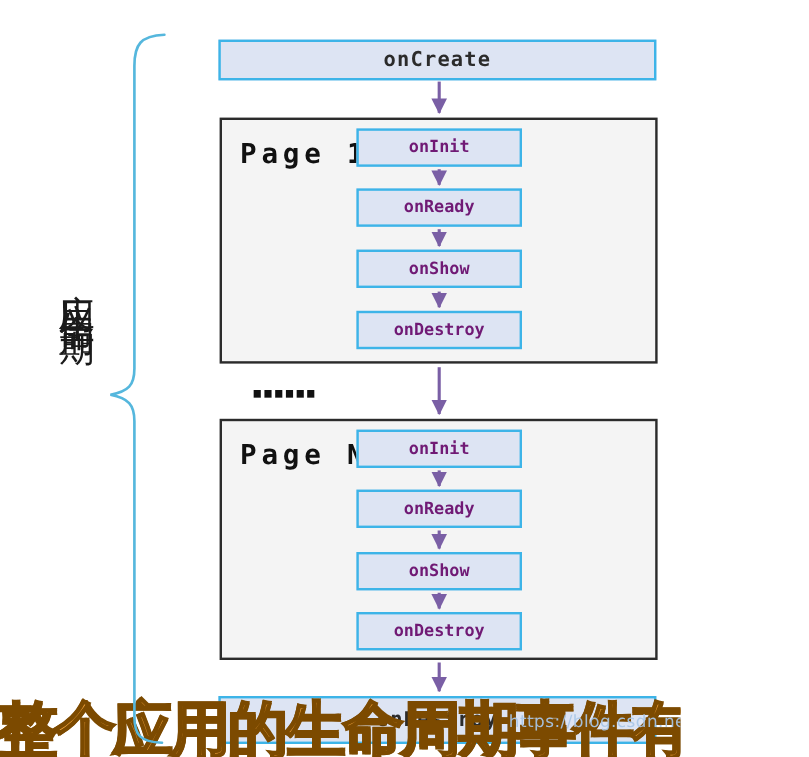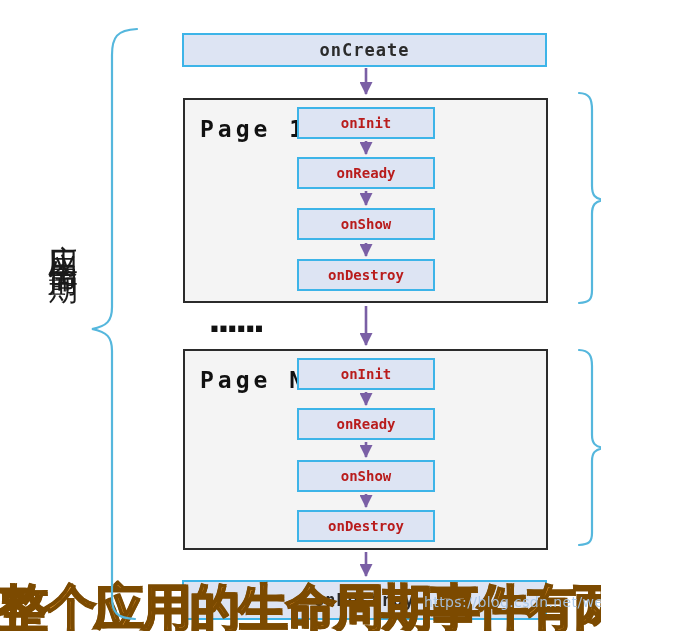--- a/index.html
+++ b/index.html
@@ -3,21 +3,20 @@
 <meta charset="utf-8">
 <style>
   html, body { margin: 0; padding: 0; background: #ffffff; }
   .canvas {
     position: relative;
     width: 567px;
     height: 631px;
     background: #ffffff;
     overflow: hidden;
     font-family: "DejaVu Sans Mono", monospace;
-    padding-left: 34px;
   }
   svg.overlay {
     position: absolute;
     left: 0; top: 0;
     width: 674px; height: 631px;
     z-index: 9;
     pointer-events: none;
   }
   .brace { fill: none; stroke: var(--brace); stroke-width: 2.2; stroke-linecap: round; }
   .arrow-line { stroke: var(--arrow); stroke-width: 2.6; marker-end: url(#arrowhead); }
@@ -66,21 +65,21 @@
     width: 138px;
     height: 32px;
     font-size: 14px;
     font-weight: bold;
     background: var(--event-box-fill);
     border: 2px solid var(--event-box-border);
     box-sizing: border-box;
     display: flex;
     align-items: center;
     justify-content: center;
-    color: #b91c1c;
+    color: #701a75;
   }
   .dots {
     position: absolute;
     left: 208px;
     top: 312px;
     font-family: "DejaVu Sans", sans-serif;
     font-size: 34px;
     font-weight: bold;
     letter-spacing: -4px;
     color: #111111;

